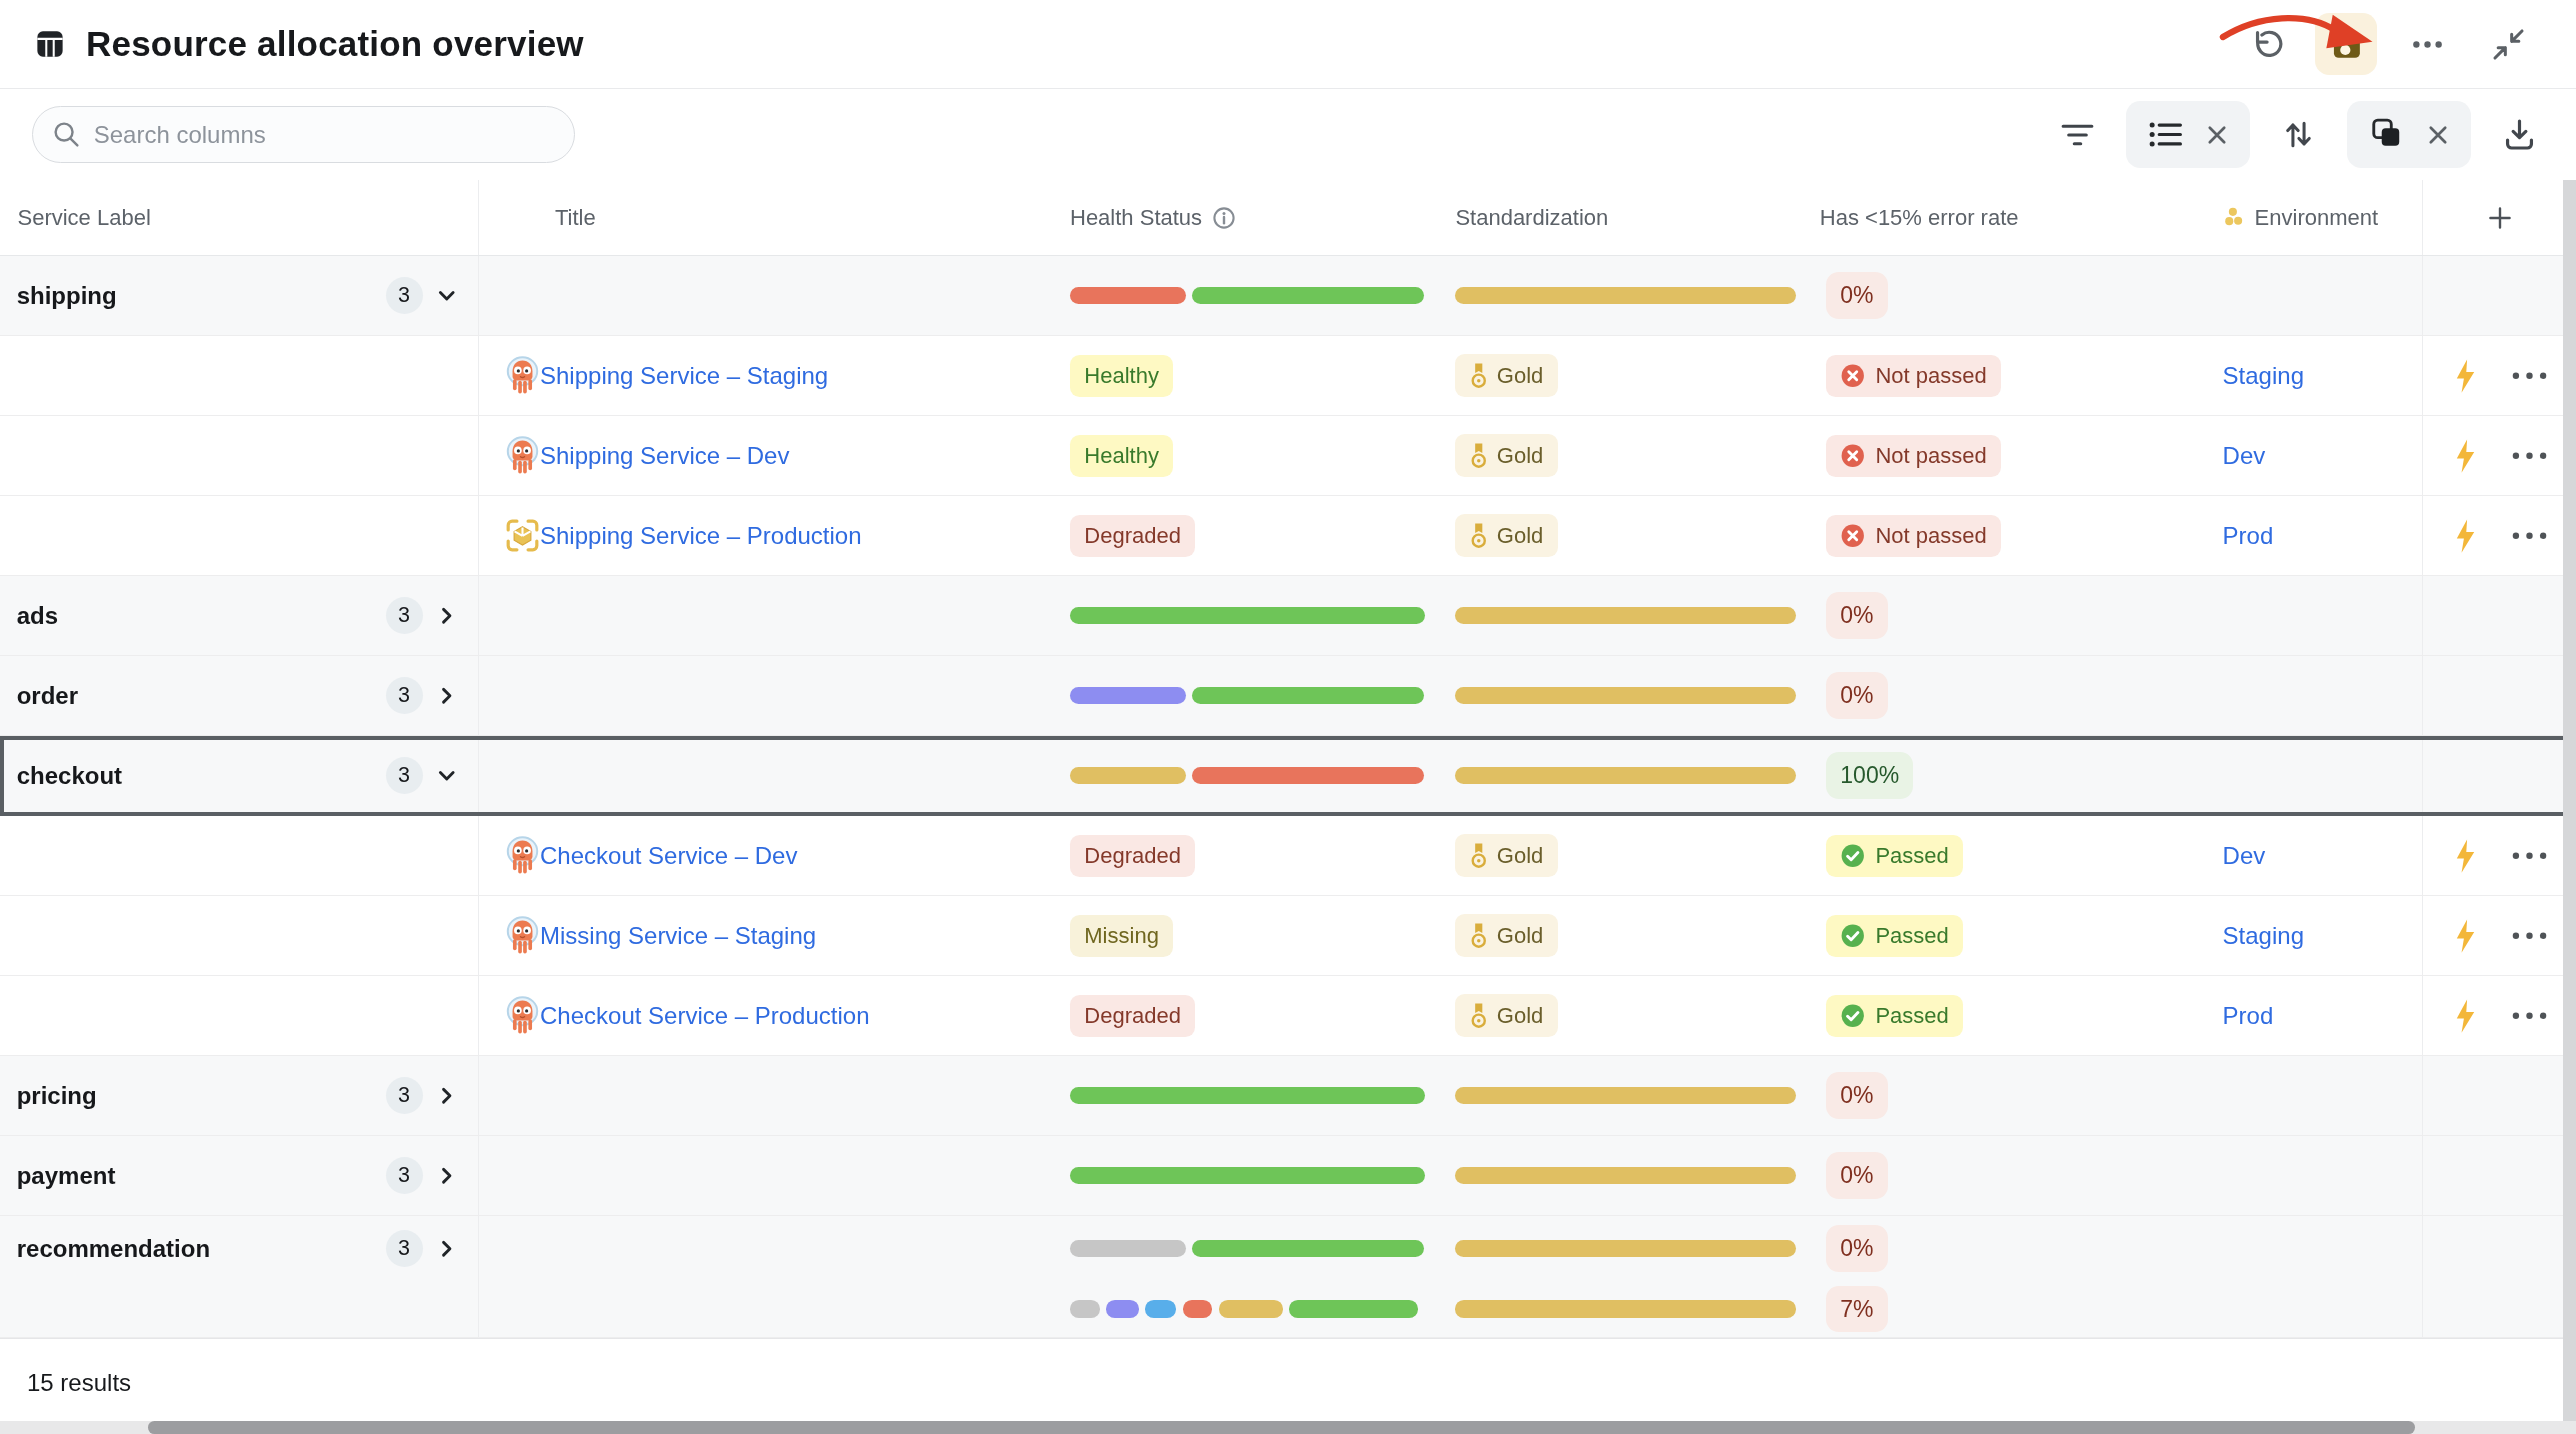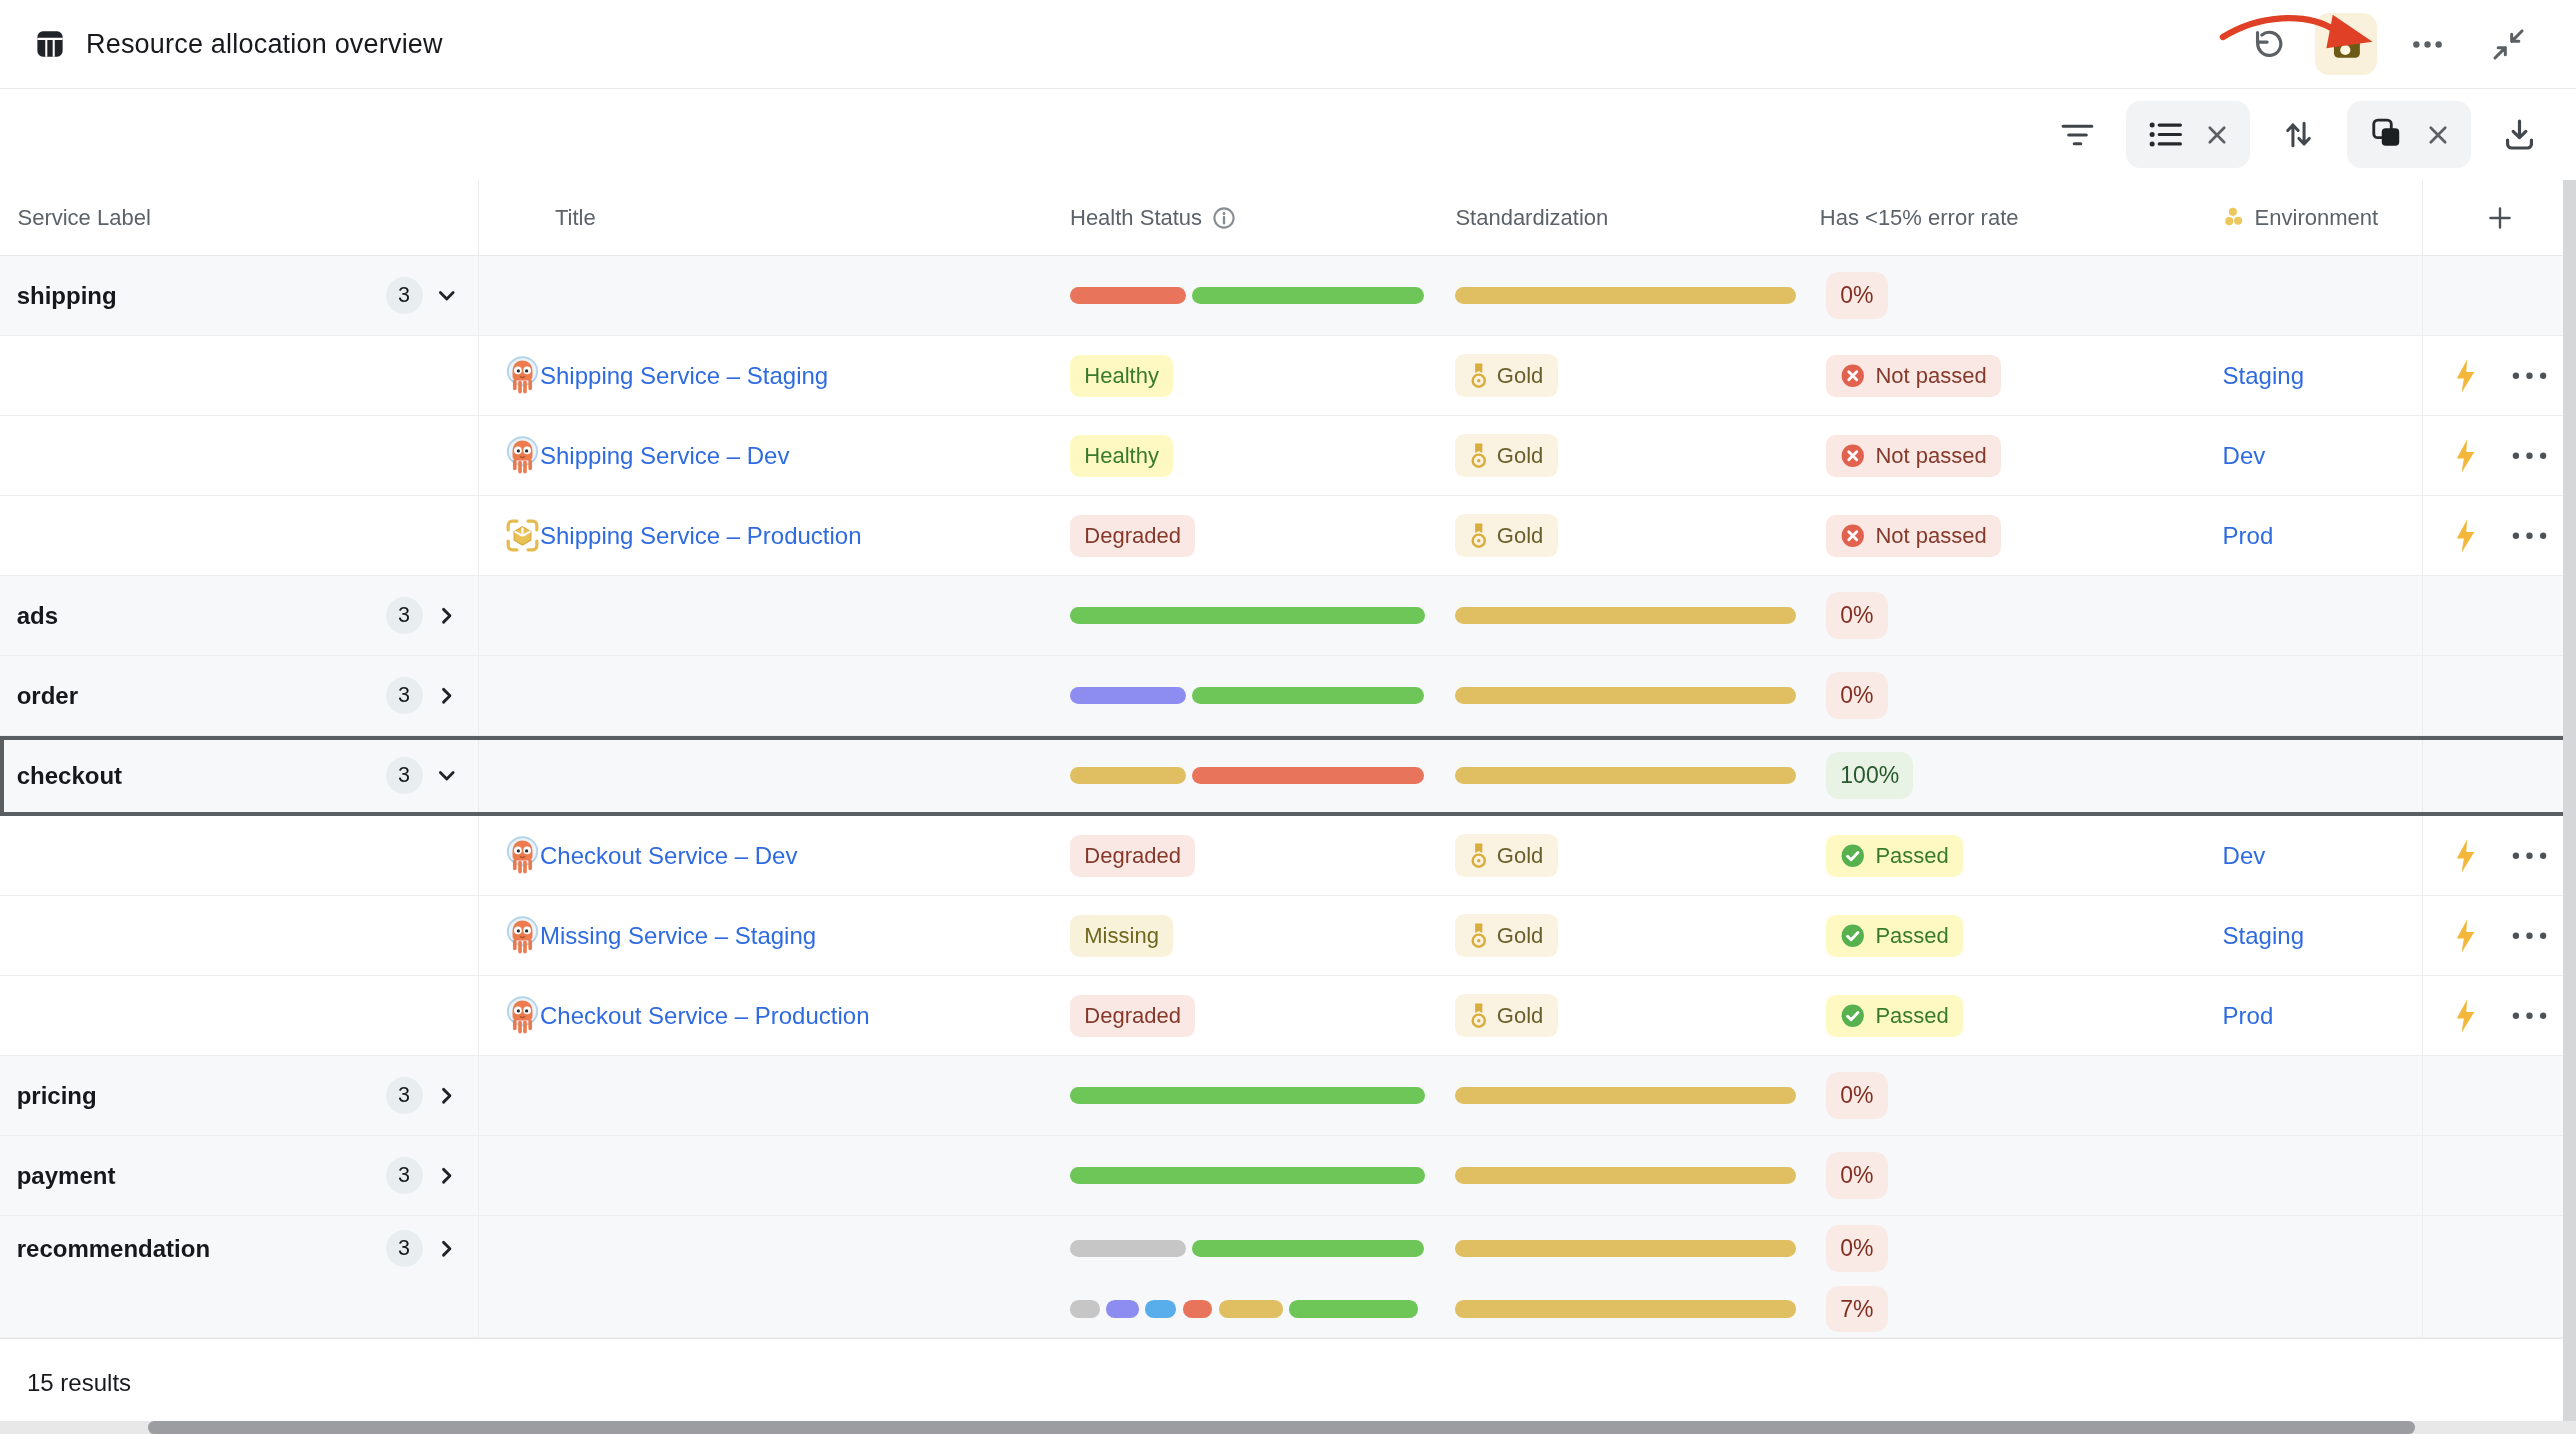--- a/index.html
+++ b/index.html
@@ -7,21 +7,21 @@
   body {
     width: 2576px; height: 1434px; position: relative;
     background: #fff; color: #17191c;
     font-family: "Liberation Sans", sans-serif;
   }
   svg { display: block; }
 
   
   .titlebar { height: 89px; display: flex; align-items: center; padding: 0 37px 0 35px;
               border-bottom: 1.6px solid #e9eaec; position: relative; background: #fff; }
-  .title { font-size: 27px; font-weight: 400; margin-left: 21px; letter-spacing: 0.2px; }
+  .title { font-size: 35px; font-weight: 700; margin-left: 21px; letter-spacing: 0.2px; }
   .titlebar-actions { margin-left: auto; display: flex; align-items: center; gap: 19px; }
   .iconbtn { width: 62px; height: 62px; display: flex; align-items: center; justify-content: center;
              border-radius: 14.3px; cursor: pointer; background: transparent; border: none; }
   .iconbtn.save { background: #faf1dd; }
   .annotation-arrow { position: absolute; left: 2215px; top: 4.8px; pointer-events: none; }
 
   
   .toolbar { height: 91px; display: flex; align-items: center; padding: 0 32px; background: #fff; }
   .search { width: 543px; height: 57px; border: 1.6px solid #d9dce0; border-radius: 30px;
             background: #fbfcfd; display: flex; align-items: center; padding: 0 19px; gap: 12.7px; }
@@ -129,20 +129,29 @@
     <button class="iconbtn">
       <svg width="35" height="35" viewBox="0 0 44 44">
         <path d="M39 5 L26 18 M26 18 V9 M26 18 H35" stroke="#5b6065" stroke-width="3.8" fill="none" stroke-linecap="round" stroke-linejoin="round"></path>
         <path d="M5 39 L18 26 M18 26 H9 M18 26 V35" stroke="#5b6065" stroke-width="3.8" fill="none" stroke-linecap="round" stroke-linejoin="round"></path>
       </svg>
     </button>
   </div>
 </div>
 
 <div class="toolbar">
+  <div class="search">
+    <span>
+      <svg width="29" height="29" viewBox="0 0 36 36">
+        <circle cx="15" cy="15" r="10.5" stroke="#7d838a" stroke-width="3" fill="none"></circle>
+        <path d="M23 23 L31.5 31.5" stroke="#7d838a" stroke-width="3" stroke-linecap="round"></path>
+      </svg>
+    </span>
+    <input type="text" placeholder="Search columns" style="">
+  </div>
 
   <div class="toolbar-right">
     <span class="tbicon">
       <svg width="35" height="32" viewBox="0 0 44 40">
         <path d="M4 9 H40 M11 20 H33 M18 31 H26" stroke="#3f444a" stroke-width="4" stroke-linecap="round"></path>
       </svg>
     </span>
     <span class="pill">
       <span>
         <svg width="37" height="33" viewBox="0 0 46 42">

